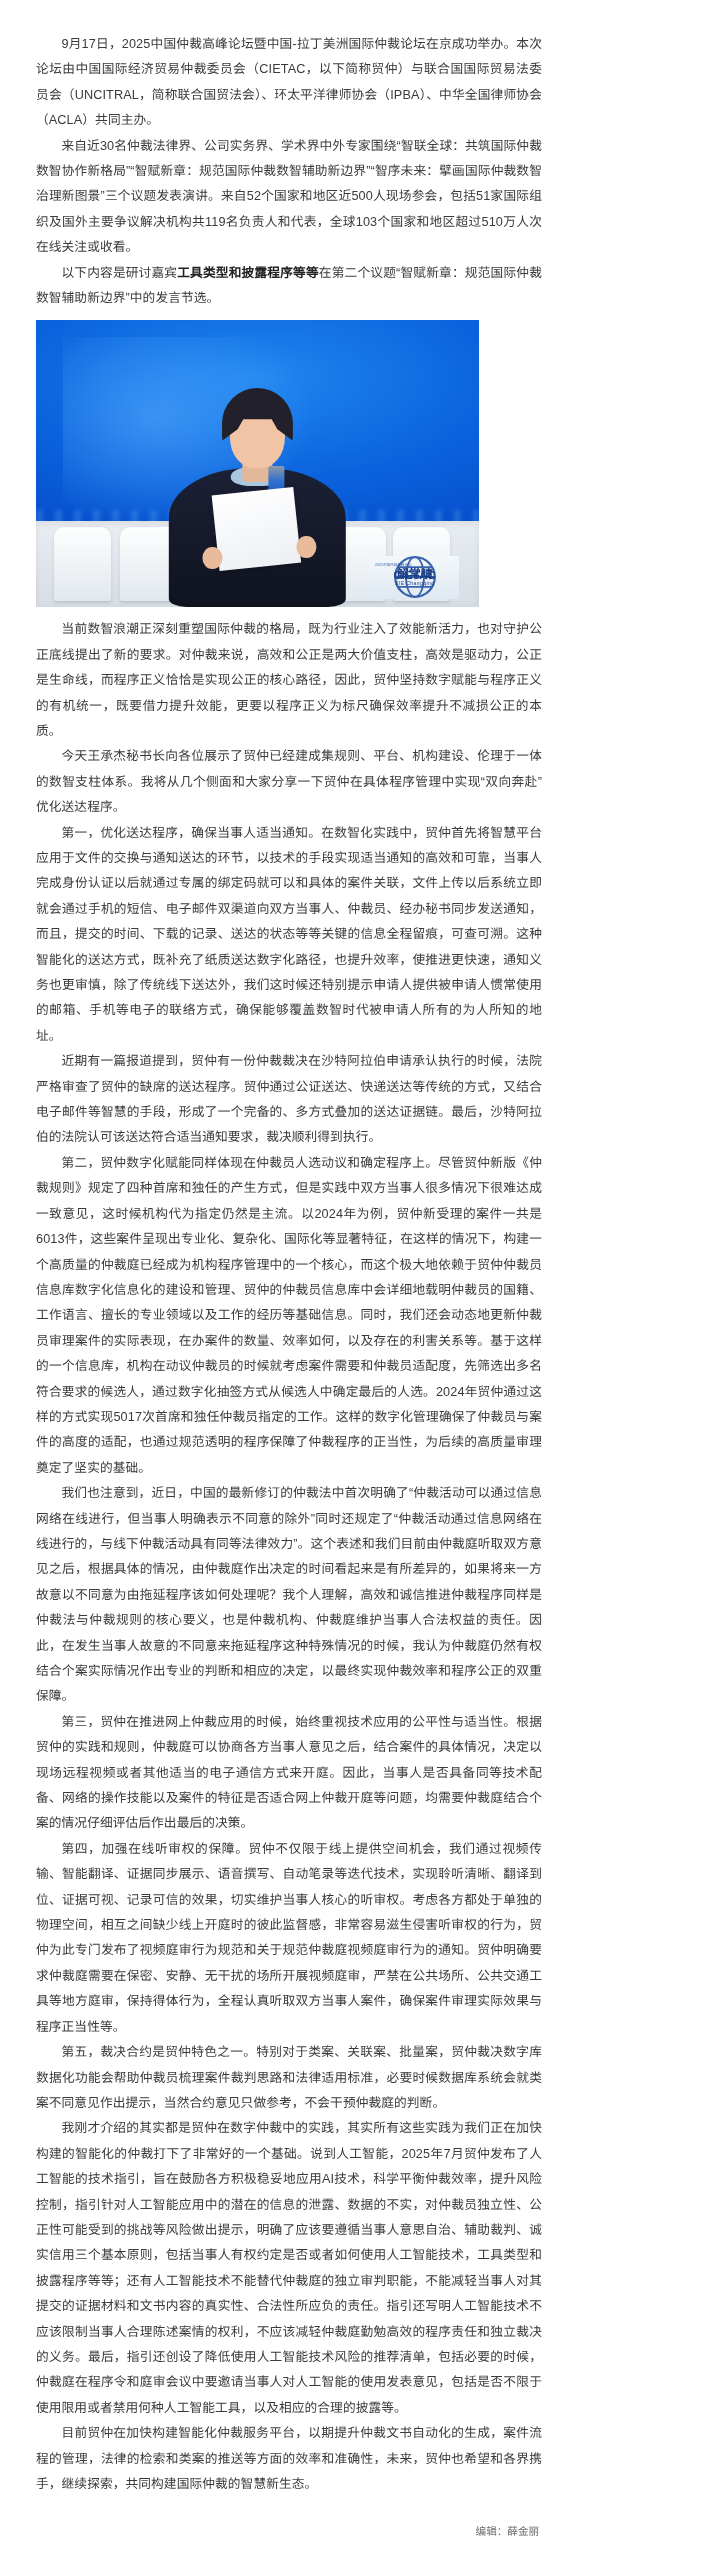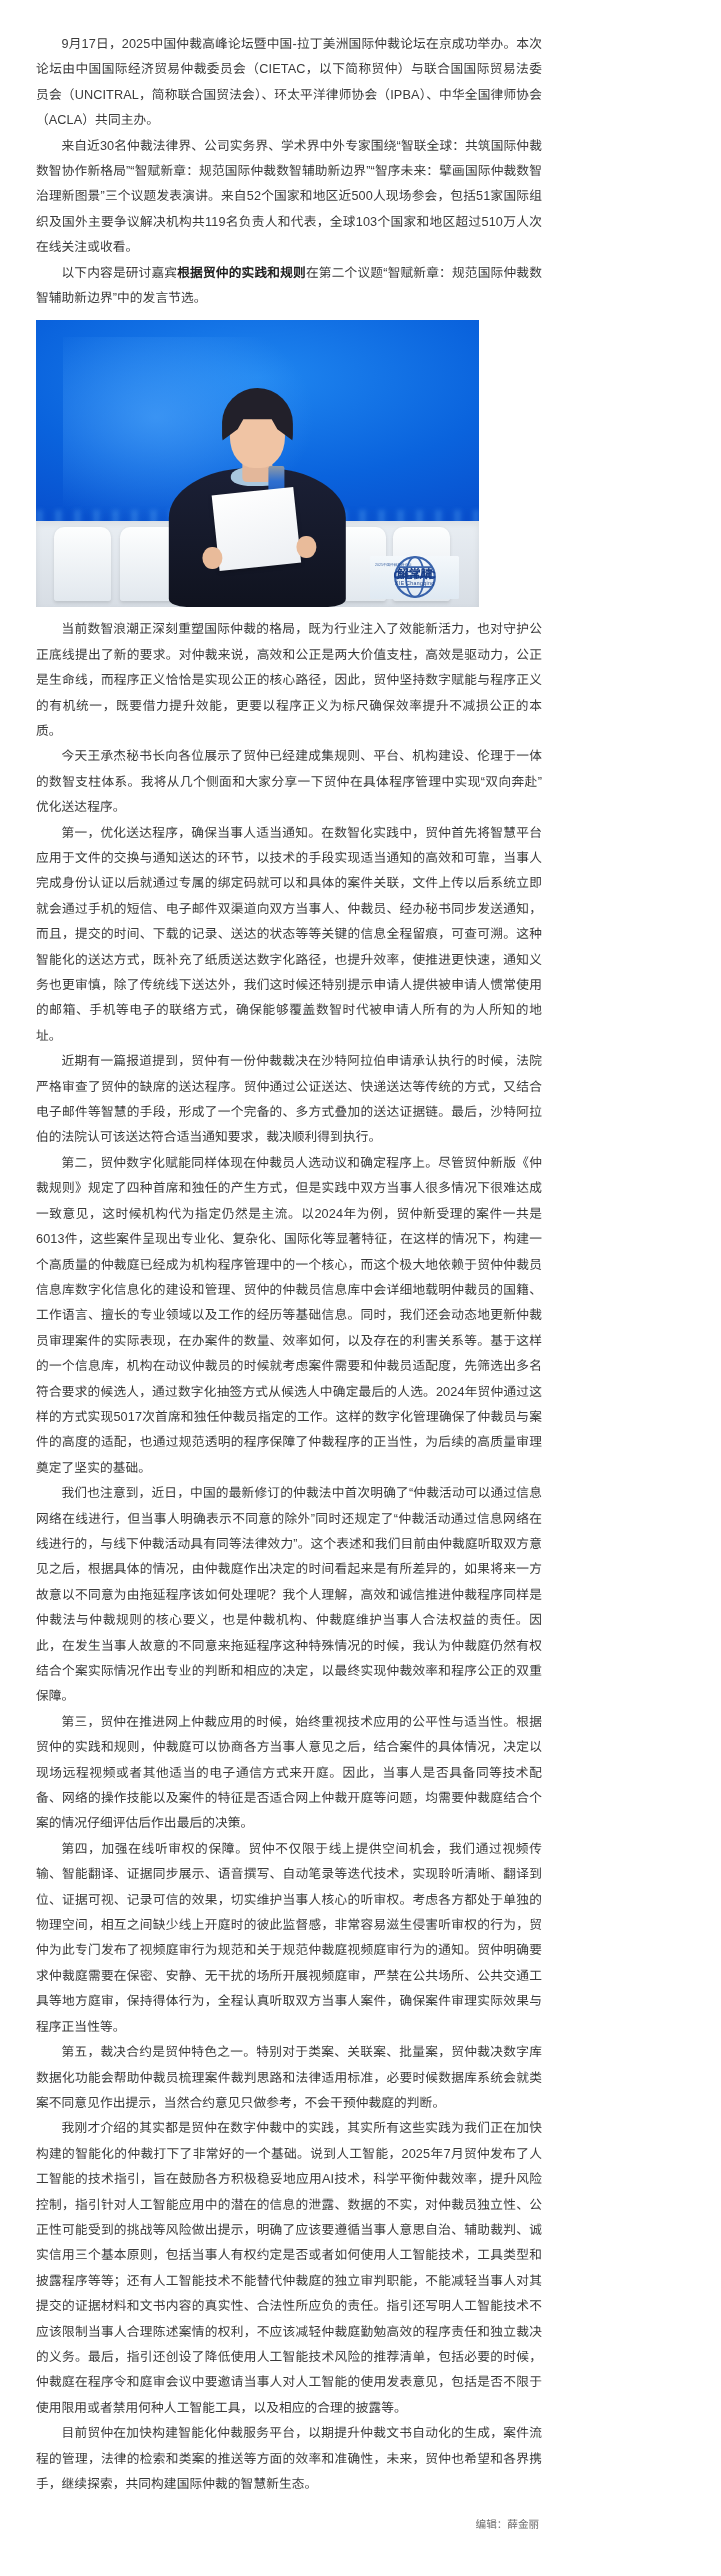--- a/index.html
+++ b/index.html
@@ -240,38 +240,38 @@
     opacity: 0.9;
   }
   .np-small {
     position: absolute;
     left: 5%;
     top: 16%;
     font-size: 3.6px;
     color: #4a6ea8;
   }
   .editor-line {
-    margin-top: 19px;
+    margin-top: 26px;
     text-align: right;
     font-size: 10.6px;
     color: #6b6b6b;
     padding-right: 2.9px;
   }
 </style>
 </head>
 <body>
 
 <div class="article">
 
   <p class="para">9月17日，2025中国仲裁高峰论坛暨中国-拉丁美洲国际仲裁论坛在京成功举办。本次论坛由中国国际经济贸易仲裁委员会（CIETAC，以下简称贸仲）与联合国国际贸易法委员会（UNCITRAL，简称联合国贸法会）、环太平洋律师协会（IPBA）、中华全国律师协会（ACLA）共同主办。</p>
 
   <p class="para">来自近30名仲裁法律界、公司实务界、学术界中外专家围绕“智联全球：共筑国际仲裁数智协作新格局”“智赋新章：规范国际仲裁数智辅助新边界”“智序未来：擘画国际仲裁数智治理新图景”三个议题发表演讲。来自52个国家和地区近500人现场参会，包括51家国际组织及国外主要争议解决机构共119名负责人和代表，全球103个国家和地区超过510万人次在线关注或收看。</p>
 
   <p class="para">
-    <span>以下内容是研讨嘉宾</span><b class="bold-name">根据贸仲的实践和规则</b><span>在第二个议题“智赋新章：规范国际仲裁数智辅助新边界”中的发言节选。</span>
+    <span>以下内容是研讨嘉宾</span><b class="bold-name">工具类型和披露程序等等</b><span>在第二个议题“智赋新章：规范国际仲裁数智辅助新边界”中的发言节选。</span>
   </p>
 
   <div class="figure">
     <div class="figure-inner">
       <div class="photo-bg"></div>
       <div class="photo-glow"></div>
       <div class="sofa"></div>
       <div class="cushion c1"></div>
       <div class="cushion c2"></div>
       <div class="cushion c3"></div>

